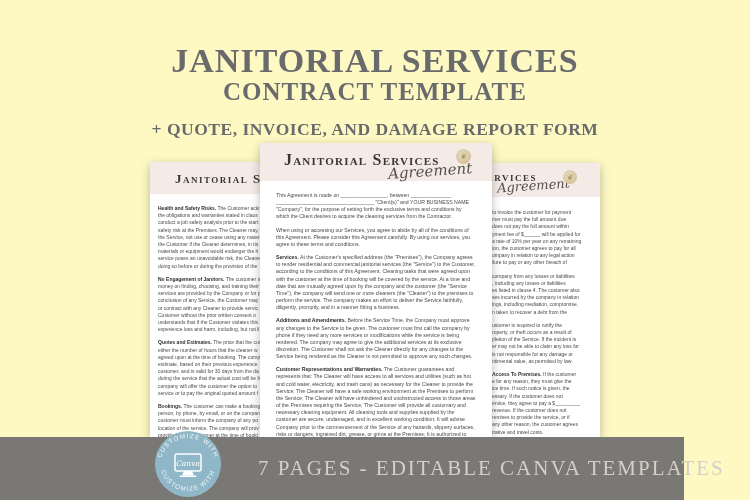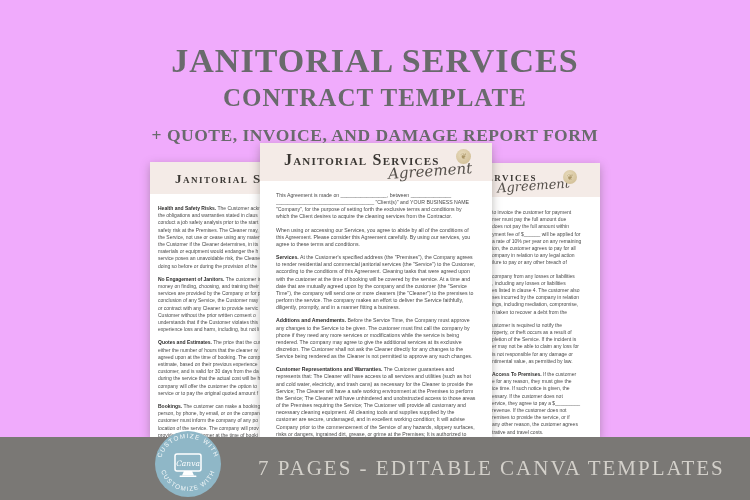--- a/index.html
+++ b/index.html
@@ -1,22 +1,22 @@
 <!DOCTYPE html>
 <html><head>
 <meta charset="utf-8">
 <style>
   html,body{margin:0;padding:0;}
-  .stage{position:relative;width:750px;height:500px;background:#f0abfc;overflow:hidden;
+  .stage{position:relative;width:750px;height:500px;background:#fef9c3;overflow:hidden;
          font-family:"Liberation Sans",sans-serif;}
   
   .title-block{position:absolute;top:44px;left:0;width:750px;text-align:center;z-index:0;
                font-family:"Liberation Serif",serif;color:#696a6c;}
   .t1{font-size:34px;font-weight:bold;letter-spacing:1px;line-height:1;}
-  .t2{font-size:25px;font-weight:bold;letter-spacing:1px;line-height:1;margin-top:7px;}
+  .t2{font-size:25px;font-weight:bold;letter-spacing:1px;line-height:1;margin-top:1px;}
   .t3{font-size:17.5px;font-weight:bold;letter-spacing:.5px;line-height:1;margin-top:17px;}
   
   .doc{position:absolute;background:#ffffff;box-shadow:0 3px 9px rgba(90,85,80,.4);overflow:hidden;}
   .doc-left{left:150px;top:162px;width:230px;height:276px;z-index:1;}
   .doc-right{left:380px;top:163px;width:220px;height:275px;z-index:1;}
   .doc-center{left:260px;top:143px;width:232px;height:295px;z-index:2;}
   .doc-band{position:relative;background:#f4ebe7;width:100%;}
   .doc-center .doc-band{height:38px;}
   .doc-left .doc-band{height:32px;}
   .doc-right .doc-band{height:34px;}
@@ -35,21 +35,21 @@
   .doc-right .emblem{left:183px;top:7px;width:14px;height:14px;font-size:8px;}
   .doc-body{color:#4a4a4a;}
   .doc-body p{margin:0 0 6px 0;}
   .doc-body b{color:#2e2d2c;}
   .pre{white-space:pre;}
   .preline{white-space:pre-line;}
   .doc-center .doc-body{padding:11px 16px 0 16px;font-size:5.2px;line-height:7.15px;}
   .doc-left .doc-body{padding:11px 8px 0 8px;font-size:5px;line-height:7.2px;}
   .doc-right .doc-body{padding:12px 6px 0 112px;font-size:5px;line-height:7.2px;}
   
-  .bottom-band{position:absolute;left:0;top:437px;width:750px;height:63px;background:#7a7875;z-index:3;
+  .bottom-band{position:absolute;left:0;top:437px;width:684px;height:63px;background:#7a7875;z-index:3;
                display:flex;align-items:center;}
   .band-text{margin-left:258px;font-family:"Liberation Serif",serif;font-size:21px;
              letter-spacing:2px;color:#d3d0ca;white-space:nowrap;}
   
   .badge{position:absolute;left:153px;top:429px;z-index:4;}
 </style>
 </head>
 <body>
 
 <div class="stage">

